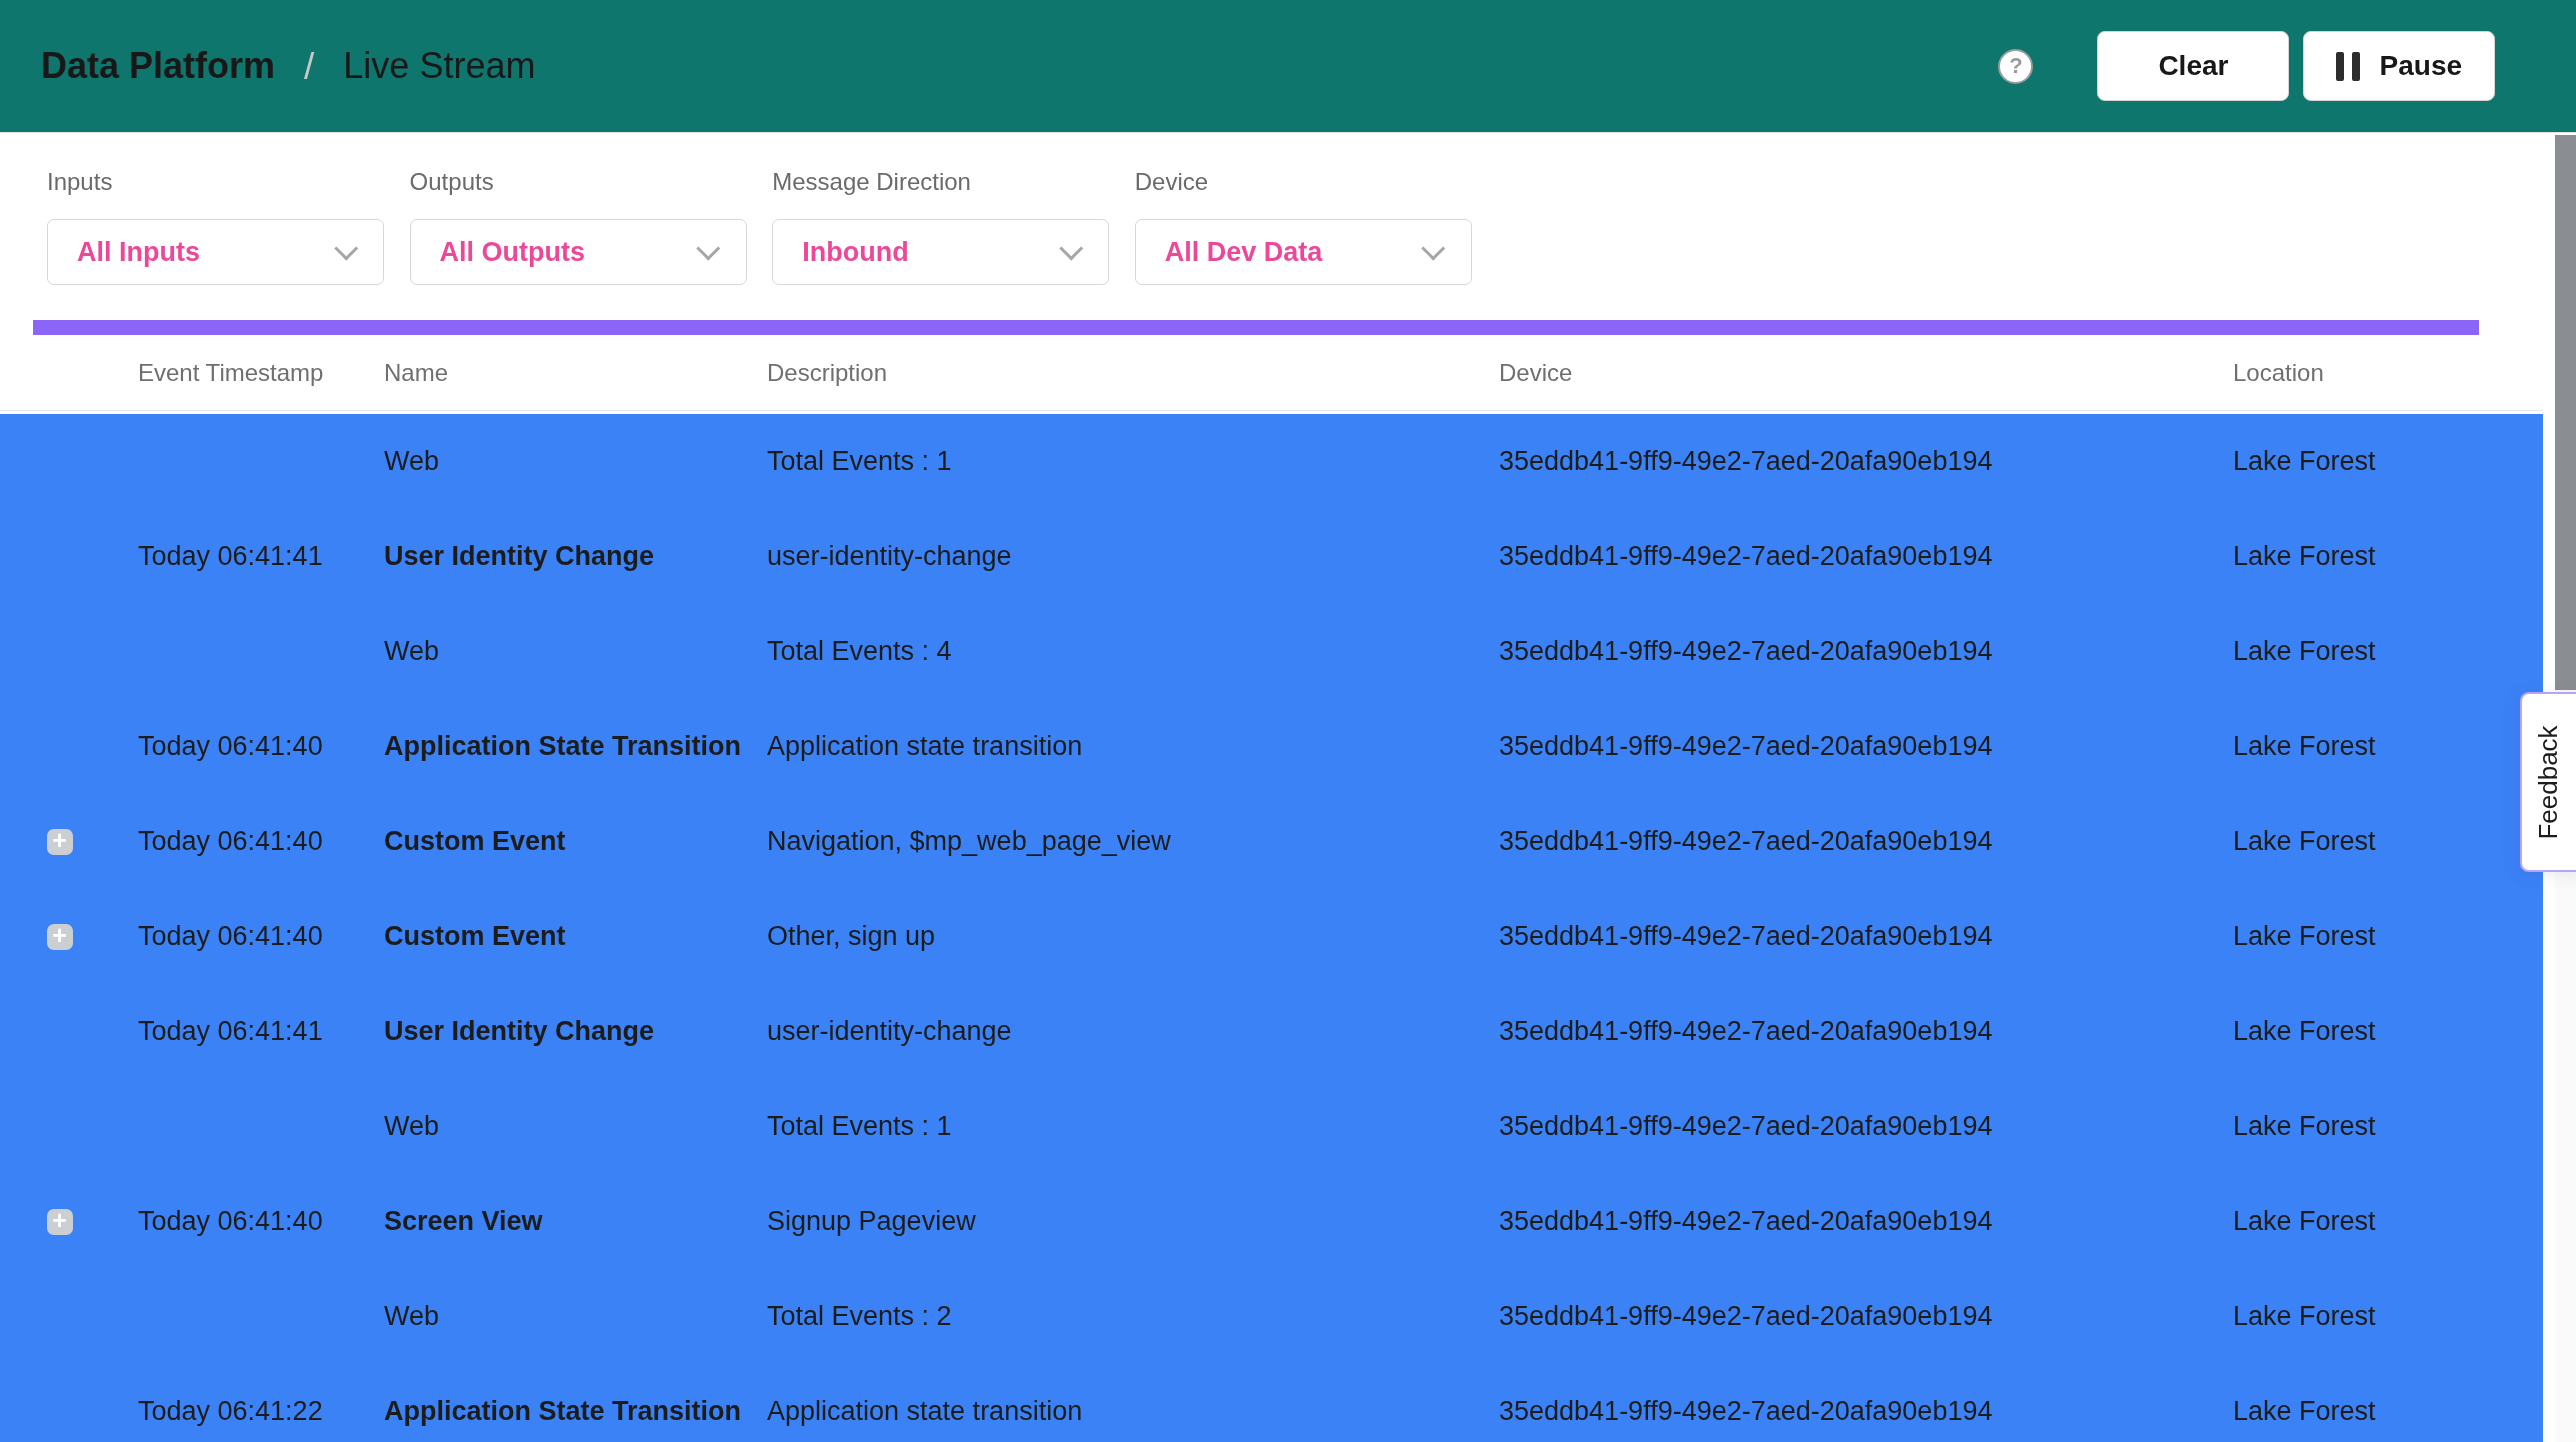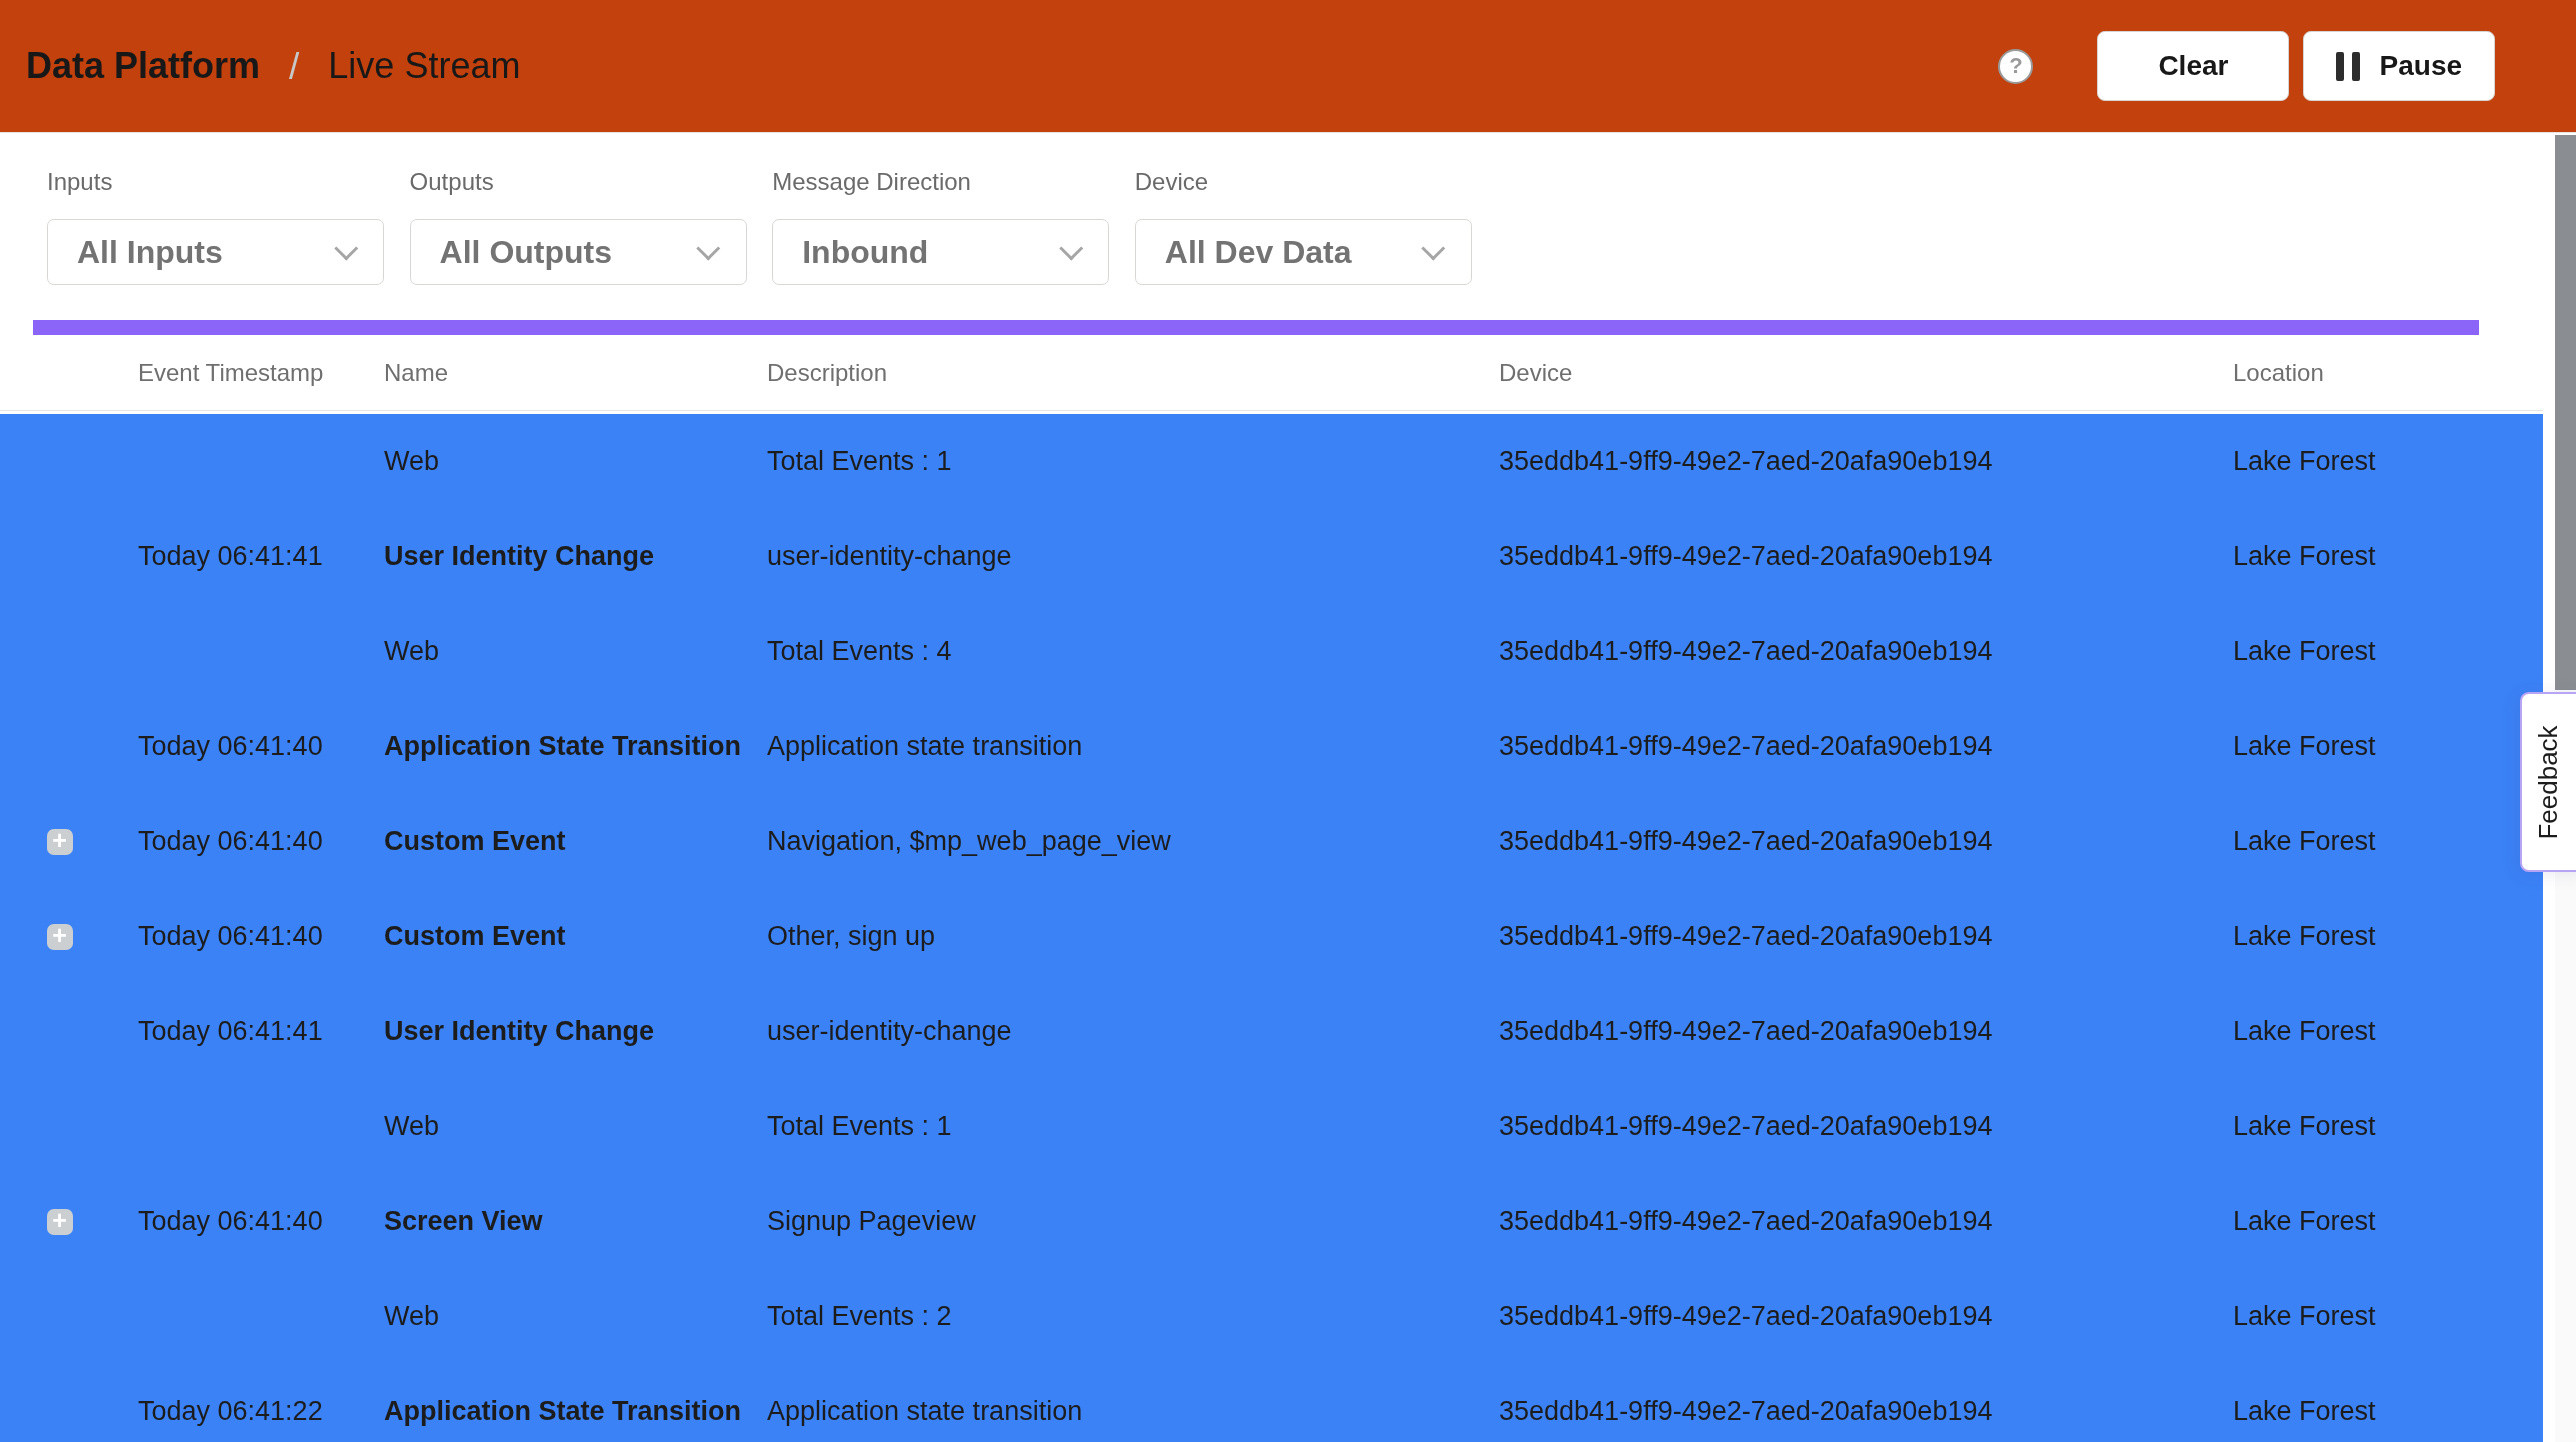--- a/index.html
+++ b/index.html
@@ -9,23 +9,23 @@
     background:#ffffff;
     font-family:"Liberation Sans", sans-serif;
     color:#1c1c1c;
     overflow:hidden;
     position:relative;
   }
 
   
   .top-header {
     position:absolute; top:0; left:0; width:2576px; height:133px;
-    background:#c2410c; border-bottom:1.9px solid #e5e4e2;
+    background:#0f766e; border-bottom:1.9px solid #e5e4e2;
     display:flex; align-items:center;
-    padding:0 81px 0 26px;
+    padding:0 81px 0 41px;
   }
   .breadcrumb { display:flex; align-items:center; gap:29px; font-size:36px; line-height:1; }
   .crumb-section { font-weight:700; color:#181818; }
   .crumb-sep { color:#c8c8c8; font-weight:300; font-size:37px; }
   .crumb-page { font-weight:400; color:#181818; }
 
   .header-actions { margin-left:auto; display:flex; align-items:center; }
   .help-icon {
     width:35px; height:35px; border:2.9px solid #9a9a9a; border-radius:50%;
     color:#9a9a9a; font-size:22px; font-weight:700;
@@ -45,21 +45,21 @@
   .pause-glyph i { display:block; width:7.8px; height:29px; background:#2d2d2d; border-radius:1.9px; }
 
   
   .filters { position:absolute; top:133px; left:35px; display:flex; gap:13.6px; }
   .filter { width:337px;margin-left:12px; }
   .filter-label { font-size:24px; color:#6a6a6a; margin-top:37px; line-height:1; }
   .select {
     margin-top:25px; height:66px;
     border:1.9px solid #d8d7d5; border-radius:6.8px; background:#fff;
     display:flex; align-items:center; padding:2px 29px;
-    font-size:32px; font-weight:700; color:#737373; cursor:pointer;
+    font-size:27px; font-weight:700; color:#ec4899; cursor:pointer;
   }
   .chevron {
     margin-left:auto; width:16.5px; height:16.5px;
     border-right:3.9px solid #a6a6a6; border-bottom:3.9px solid #a6a6a6;
     transform:rotate(45deg) translate(-2.9px,-2.9px);
   }
 
   
   .accent-bar { position:absolute; top:320px; left:33px; width:2446px; height:14.6px; background:#8B64F8; }
 

